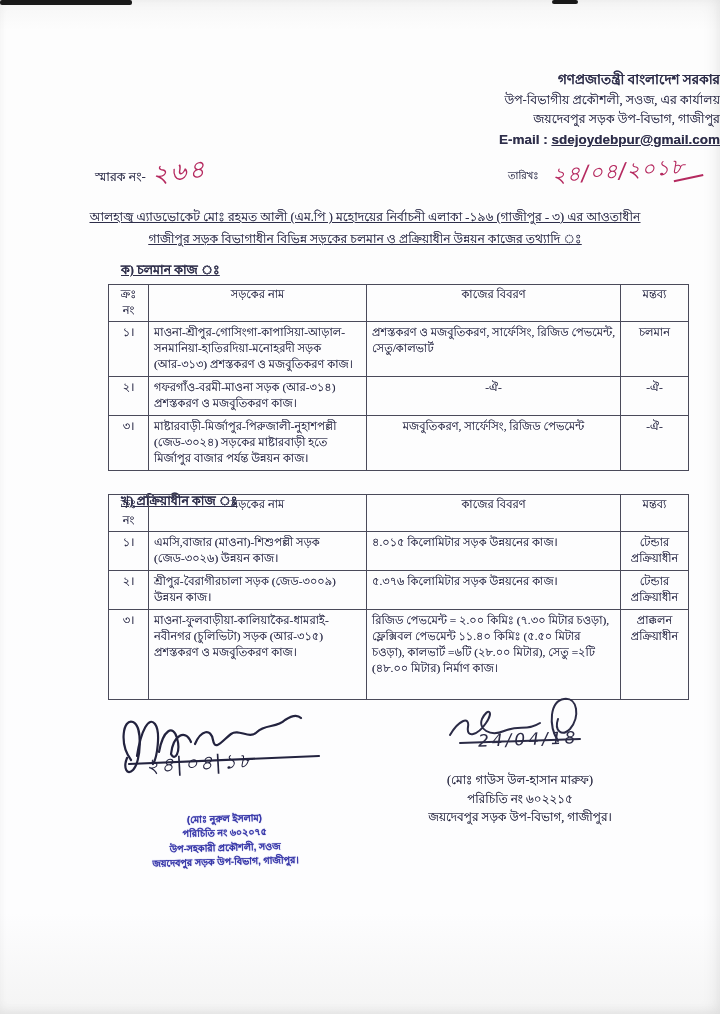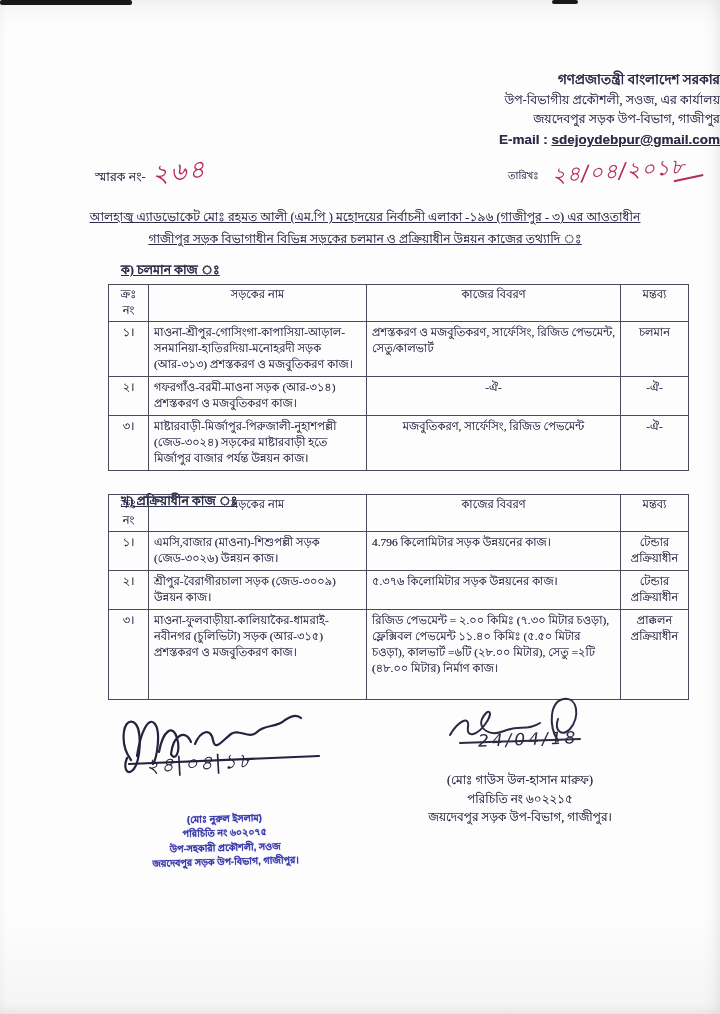--- a/index.html
+++ b/index.html
@@ -134,21 +134,21 @@
         <tr style="height:30px;">
       <th>ক্রঃ
 নং</th>
       <th>সড়কের নাম</th>
       <th>কাজের বিবরণ</th>
       <th>মন্তব্য</th>
     </tr>
     <tr style="height:35px;">
       <td class="sl">১।</td>
       <td>এমসি,বাজার (মাওনা)-শিশুপল্লী সড়ক (জেড-৩০২৬) উন্নয়ন কাজ।</td>
-      <td class="work">4.796 কিলোমিটার সড়ক উন্নয়নের কাজ।</td>
+      <td class="work">৪.০১৫ কিলোমিটার সড়ক উন্নয়নের কাজ।</td>
       <td class="rem">টেন্ডার প্রক্রিয়াধীন</td>
     </tr>
     <tr style="height:35px;">
       <td class="sl">২।</td>
       <td>শ্রীপুর-বৈরাগীরচালা সড়ক (জেড-৩০০৯) উন্নয়ন কাজ।</td>
       <td class="work">৫.৩৭৬ কিলোমিটার সড়ক উন্নয়নের কাজ।</td>
       <td class="rem">টেন্ডার প্রক্রিয়াধীন</td>
     </tr>
     <tr style="height:90px;">
       <td class="sl">৩।</td>

